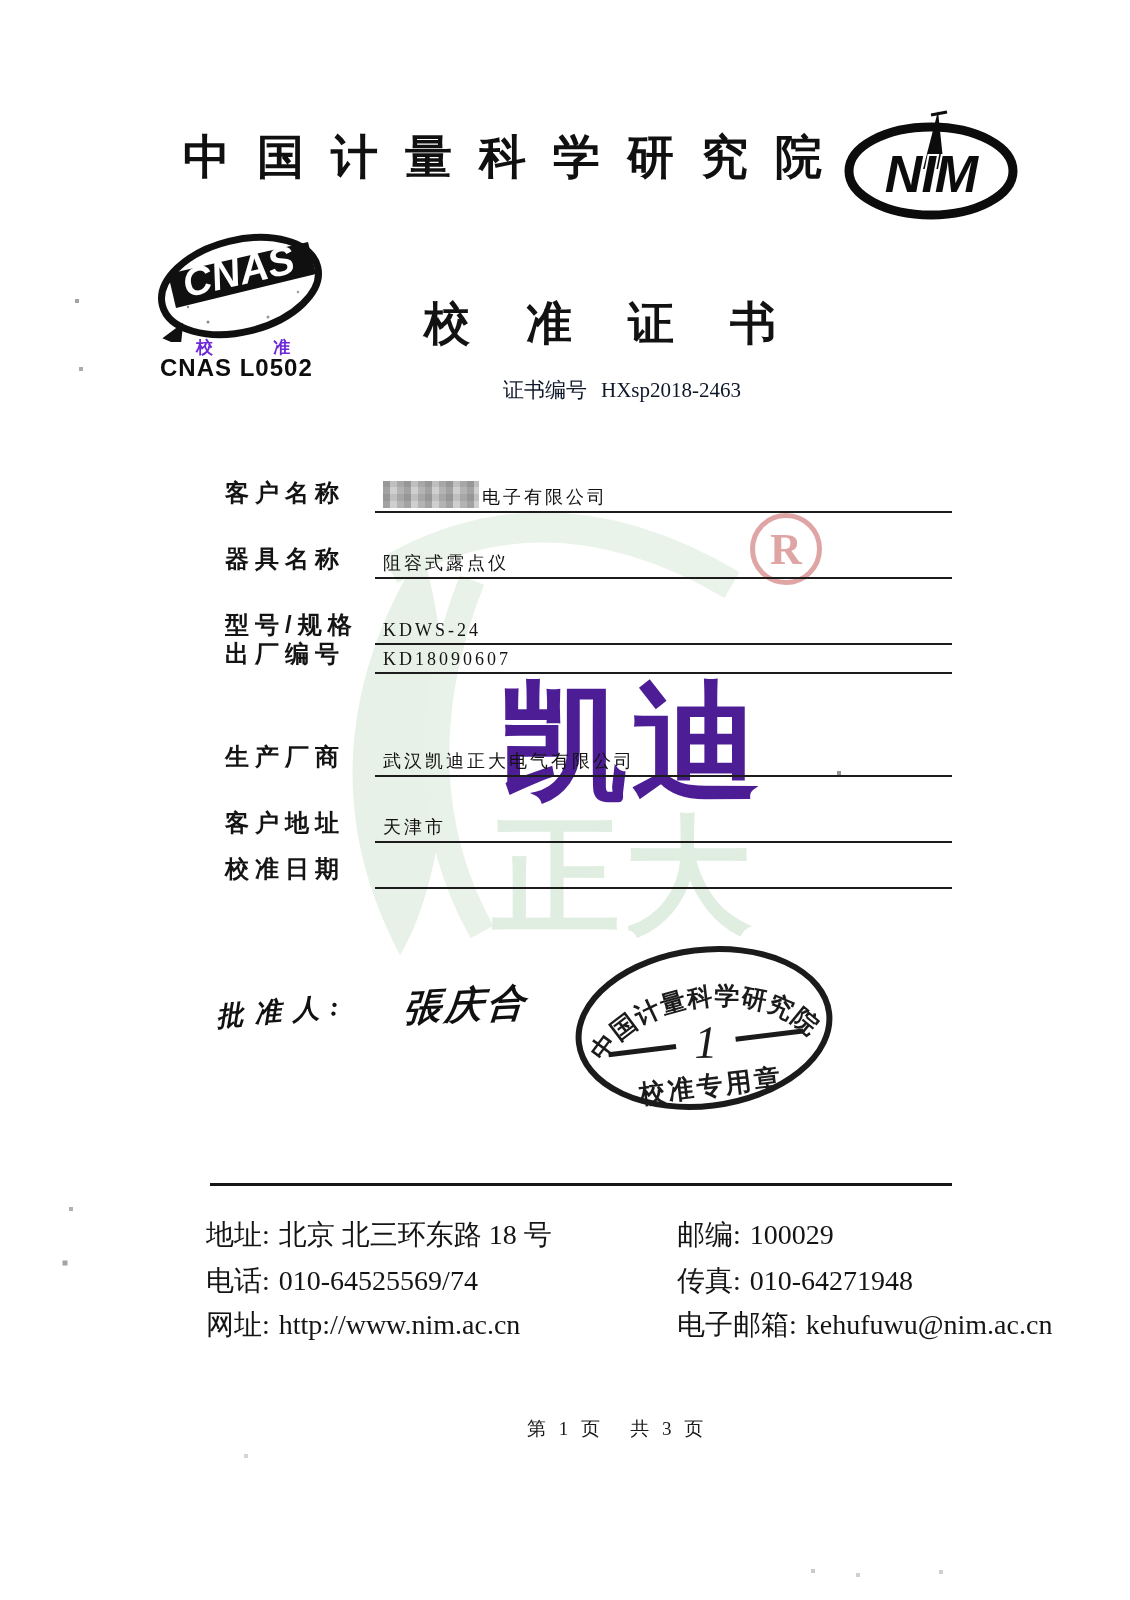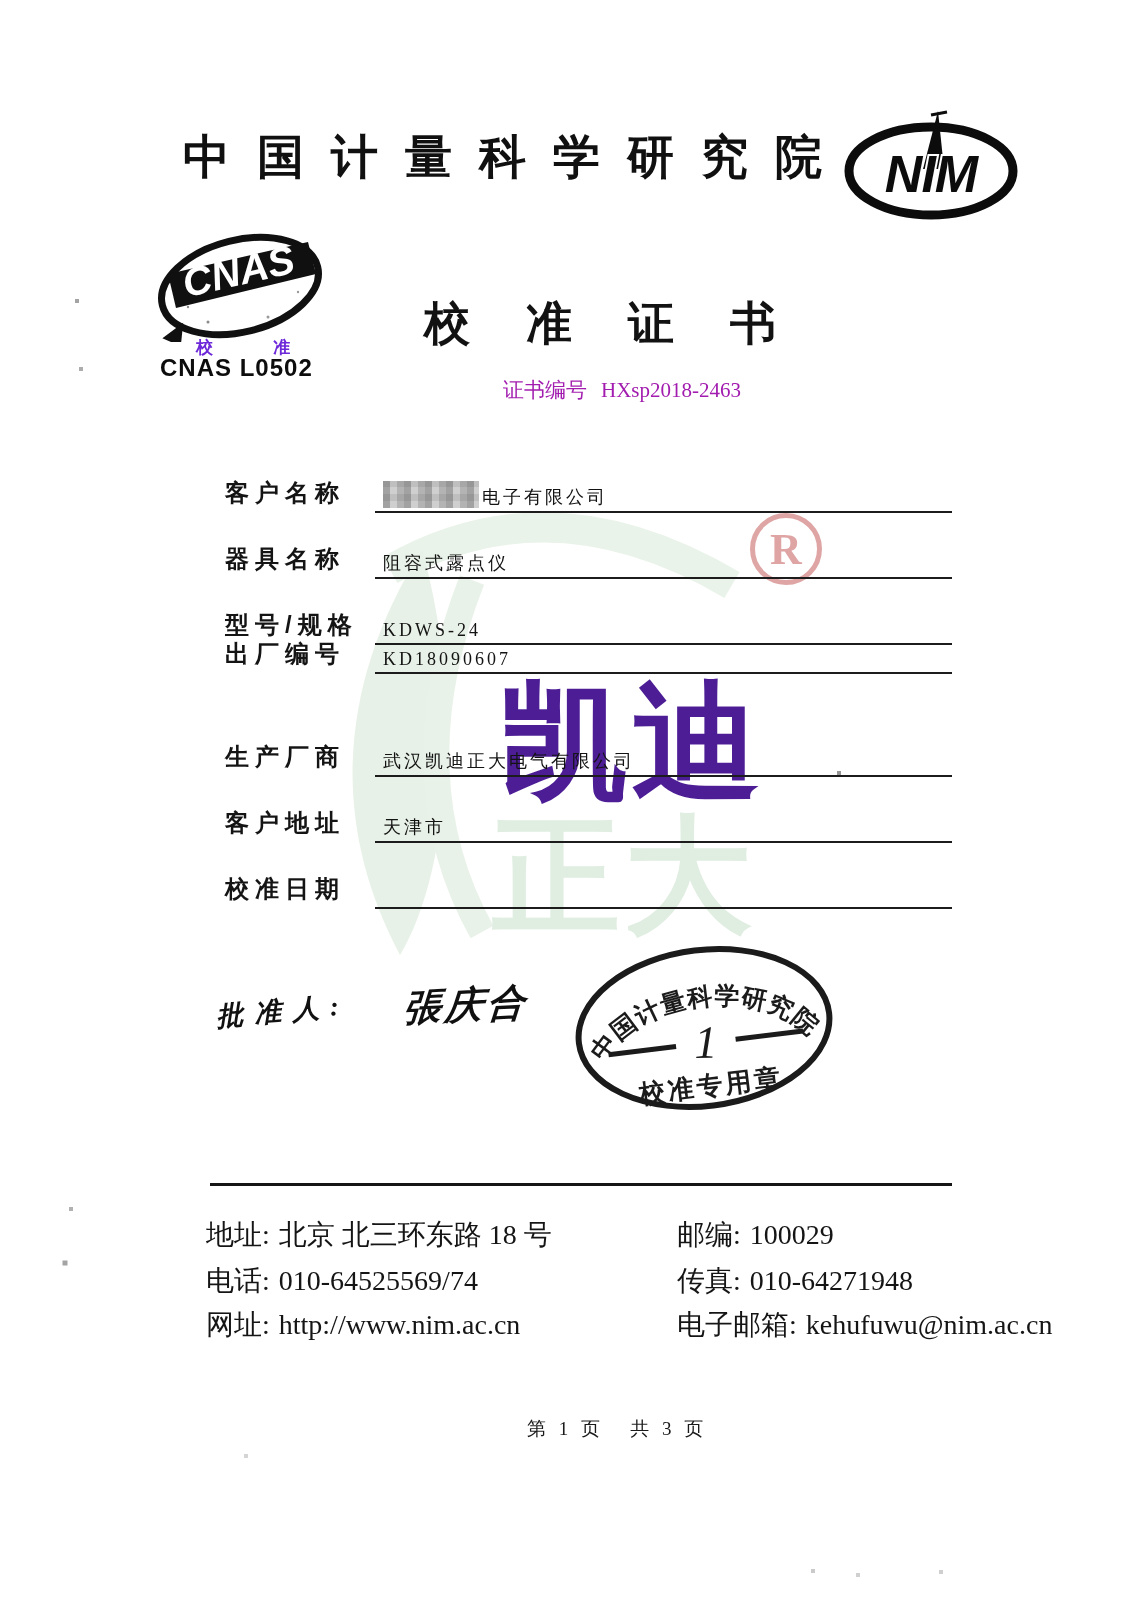--- a/index.html
+++ b/index.html
@@ -9,21 +9,21 @@
   }
   .abs{position:absolute;}
   
   .org-name{
     font-size:47px;font-weight:bold;letter-spacing:27px;white-space:nowrap;color:#101010;
   }
   
   .doc-title{
     font-size:46px;font-weight:bold;letter-spacing:56px;white-space:nowrap;color:#121212;
   }
-  .cert-no{font-size:21px;white-space:nowrap;color:#a21caf;}
+  .cert-no{font-size:21px;white-space:nowrap;color:#0f172a;}
   .cert-no .v{margin-left:14px;}
   
   .field-row{position:absolute;left:225px;width:727px;height:38px;}
   .field-label{
     position:absolute;left:0;bottom:4px;
     font-family:"Liberation Sans","DejaVu Sans",sans-serif;
     font-size:24px;font-weight:600;letter-spacing:6px;white-space:nowrap;color:#141414;
   }
   .field-value{
     position:absolute;left:158px;bottom:4px;
@@ -152,21 +152,21 @@
   <div class="field-row" style="top:739px;">
     <span class="field-label">生产厂商</span>
     <span class="field-value">武汉凯迪正大电气有限公司</span>
     <span class="field-line"></span>
   </div>
   <div class="field-row" style="top:805px;">
     <span class="field-label">客户地址</span>
     <span class="field-value">天津市</span>
     <span class="field-line"></span>
   </div>
-  <div class="field-row" style="top:871px;">
+  <div class="field-row" style="top:851px;">
     <span class="field-label">校准日期</span>
     <span class="field-line"></span>
   </div>
 
   <div class="abs approver-label" style="left:216px;top:993px;">批准人:</div>
   <div class="abs signature" style="left:403px;top:980px;">張庆合</div>
 
   <svg class="abs" style="left:568px;top:942px;transform:rotate(-7deg);" width="272" height="172" viewBox="0 0 272 172">
     <defs>
       <path id="stampArc" d="M 26 122 A 112 72 0 0 1 246 122" fill="none"></path>

